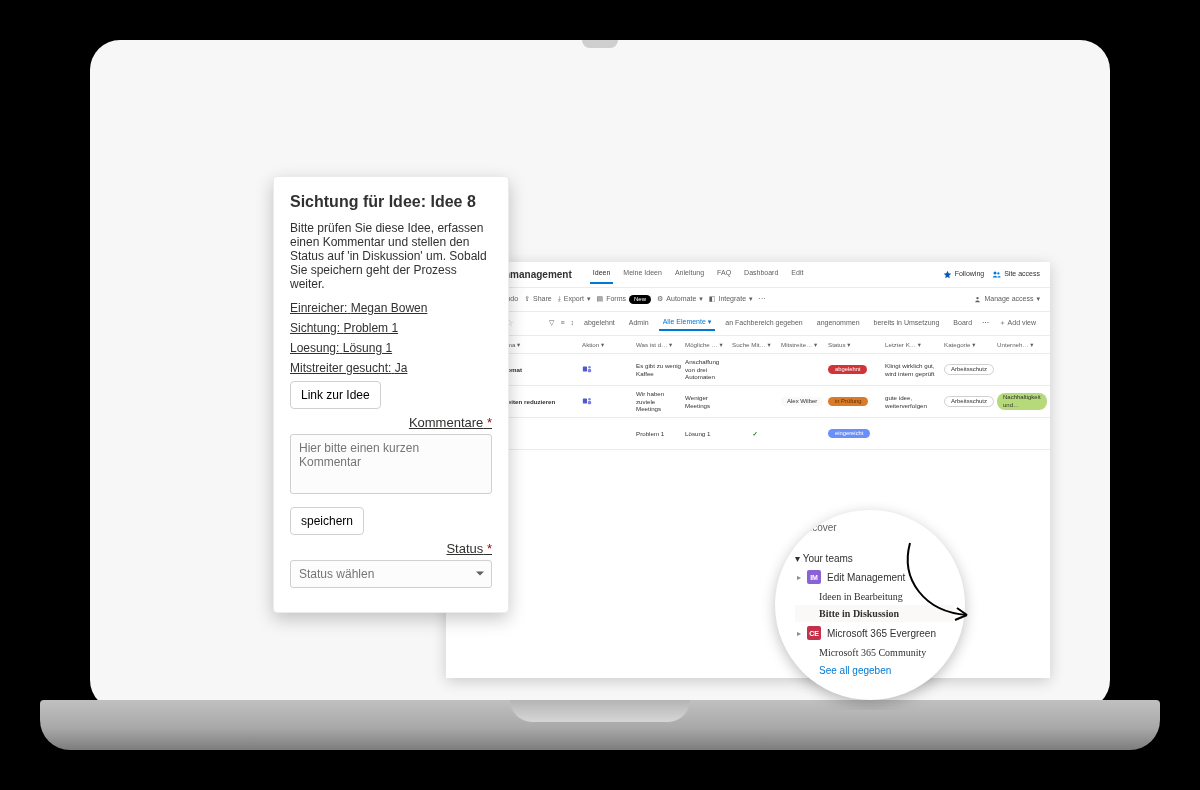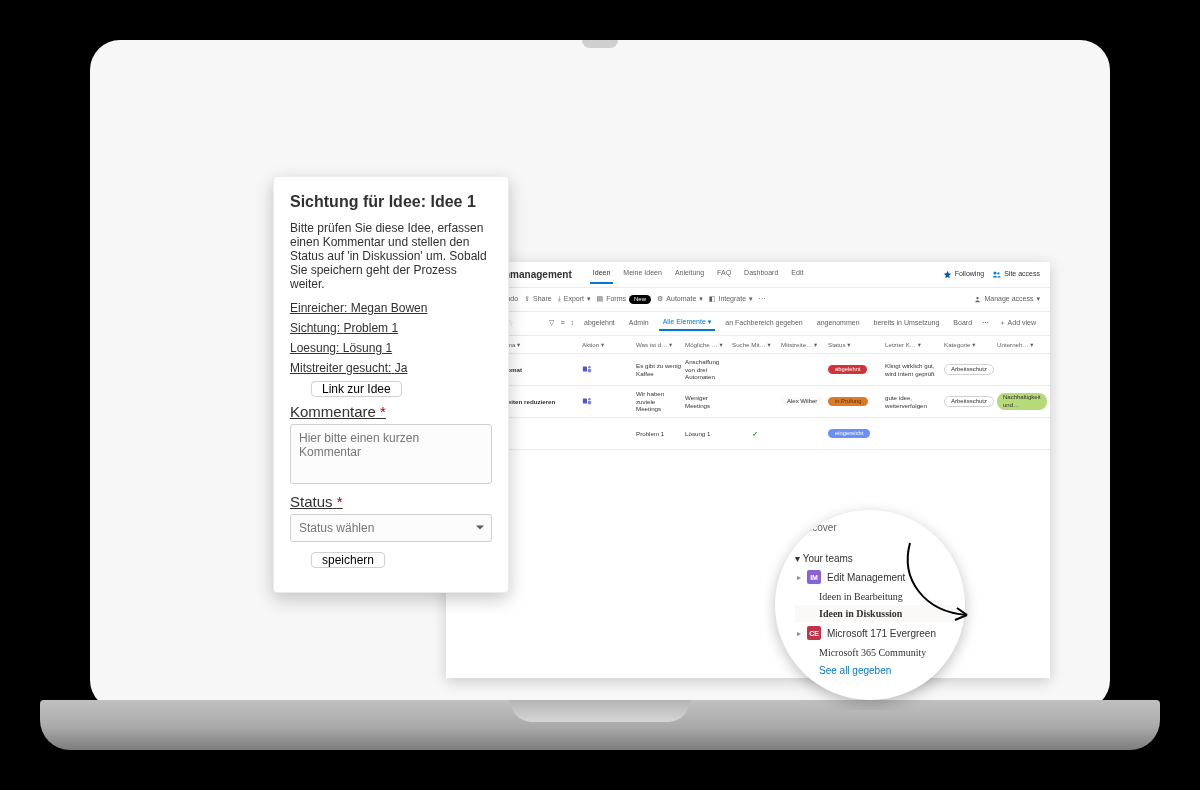--- a/index.html
+++ b/index.html
@@ -142,31 +142,30 @@
     border:1px solid var(--gray-200);
     border-radius:4px;
     box-shadow:0 6px 18px rgba(0,0,0,.22);
     padding:16px 16px 18px;
     font-size:12px;
     z-index:5;
   }
   .form-card h2{margin:0 0 10px;font-size:16px;font-weight:600;}
   .form-card p.desc{margin:0 0 10px;font-size:12px;color:var(--text);}
   .fld{margin:6px 0;text-decoration:underline;}
-  .fld .label{font-size:15px;margin-bottom:4px;}
+  .fld .label{font-size:13px;margin-bottom:4px;text-align:right;}
   .req{color:var(--red);}
   .btn{
     display:inline-block;
-    padding:0 10px;
+    padding:6px 10px;
     border:1px solid var(--gray-300);
     border-radius:4px;
     background:#fff;
     cursor:pointer;
     font-size:12px;
-    margin-left:21px;
   }
   textarea.input,input.input,select.input{
     width:100%;
     border:1px solid var(--gray-300);
     border-radius:3px;
     padding:6px 8px;
     font:inherit;
     color:var(--text);
     background:#fcfcfc;
   }
@@ -389,41 +388,41 @@
     <div class="zoom-inner">
       <div class="hdr">iscover</div>
       <div class="sec">▾ <span>Your teams</span></div>
       <div id="teams-list">
           <div class="trow-t">
             <span style="color:#888;font-size:8px;">▸</span>
             <span class="sq violet">IM</span>
             <span>Edit Management</span>
           </div>
           <div class="ch">Ideen in Bearbeitung</div>
-          <div class="ch hl">Ideen in Diskussion</div>
+          <div class="ch hl">Bitte in Diskussion</div>
           <div class="trow-t">
             <span style="color:#888;font-size:8px;">▸</span>
             <span class="sq red">CE</span>
-            <span>Microsoft 171 Evergreen</span>
+            <span>Microsoft 365 Evergreen</span>
           </div>
           <div class="ch">Microsoft 365 Community</div>
         </div>
       <div style="padding-left:24px;margin-top:4px;">
         <a href="#">See all gegeben</a>
       </div>
     </div>
   </div>
 
   <svg class="arrow" viewBox="0 0 90 100">
     <path d="M15 3 C 5 40, 30 72, 72 75" stroke="#000" stroke-width="2" fill="none"></path>
     <path d="M72 75 l-10 -7 M72 75 l-12 5" stroke="#000" stroke-width="2" fill="none"></path>
   </svg>
 
   <div class="form-card">
-    <h2>Sichtung für Idee: Idee 1</h2>
+    <h2>Sichtung für Idee: Idee 8</h2>
     <p class="desc">Bitte prüfen Sie diese Idee, erfassen einen Kommentar und stellen den Status auf 'in Diskussion' um. Sobald Sie speichern geht der Prozess weiter.</p>
 
     <div class="fld">
       <span>Einreicher:</span> <span>Megan Bowen</span>
     </div>
     <div class="fld">
       <span>Sichtung:</span> <span>Problem 1</span>
     </div>
     <div class="fld">
       <span>Loesung:</span> <span>Lösung 1</span>
@@ -432,28 +431,28 @@
       <span>Mitstreiter gesucht:</span> <span>Ja</span>
     </div>
 
     <div class="fld">
       <button class="btn">Link zur Idee</button>
     </div>
 
     <div class="fld">
       <div class="label"><span>Kommentare</span> <span class="req">*</span></div>
       <textarea class="input" placeholder="Hier bitte einen kurzen Kommentar" style=""></textarea>
+    </div>
+
+    <div class="fld" style="margin-top:10px;">
+      <button class="btn">speichern</button>
     </div>
 
     <div class="fld">
       <div class="label"><span>Status</span> <span class="req">*</span></div>
       <div class="select-wrap">
         <input class="input" readonly="" placeholder="Status wählen" style="">
       </div>
     </div>
-
-    <div class="fld" style="margin-top:10px;">
-      <button class="btn">speichern</button>
-    </div>
   </div>
 
 </div>
 <div class="base"></div>
 
 </body></html>

